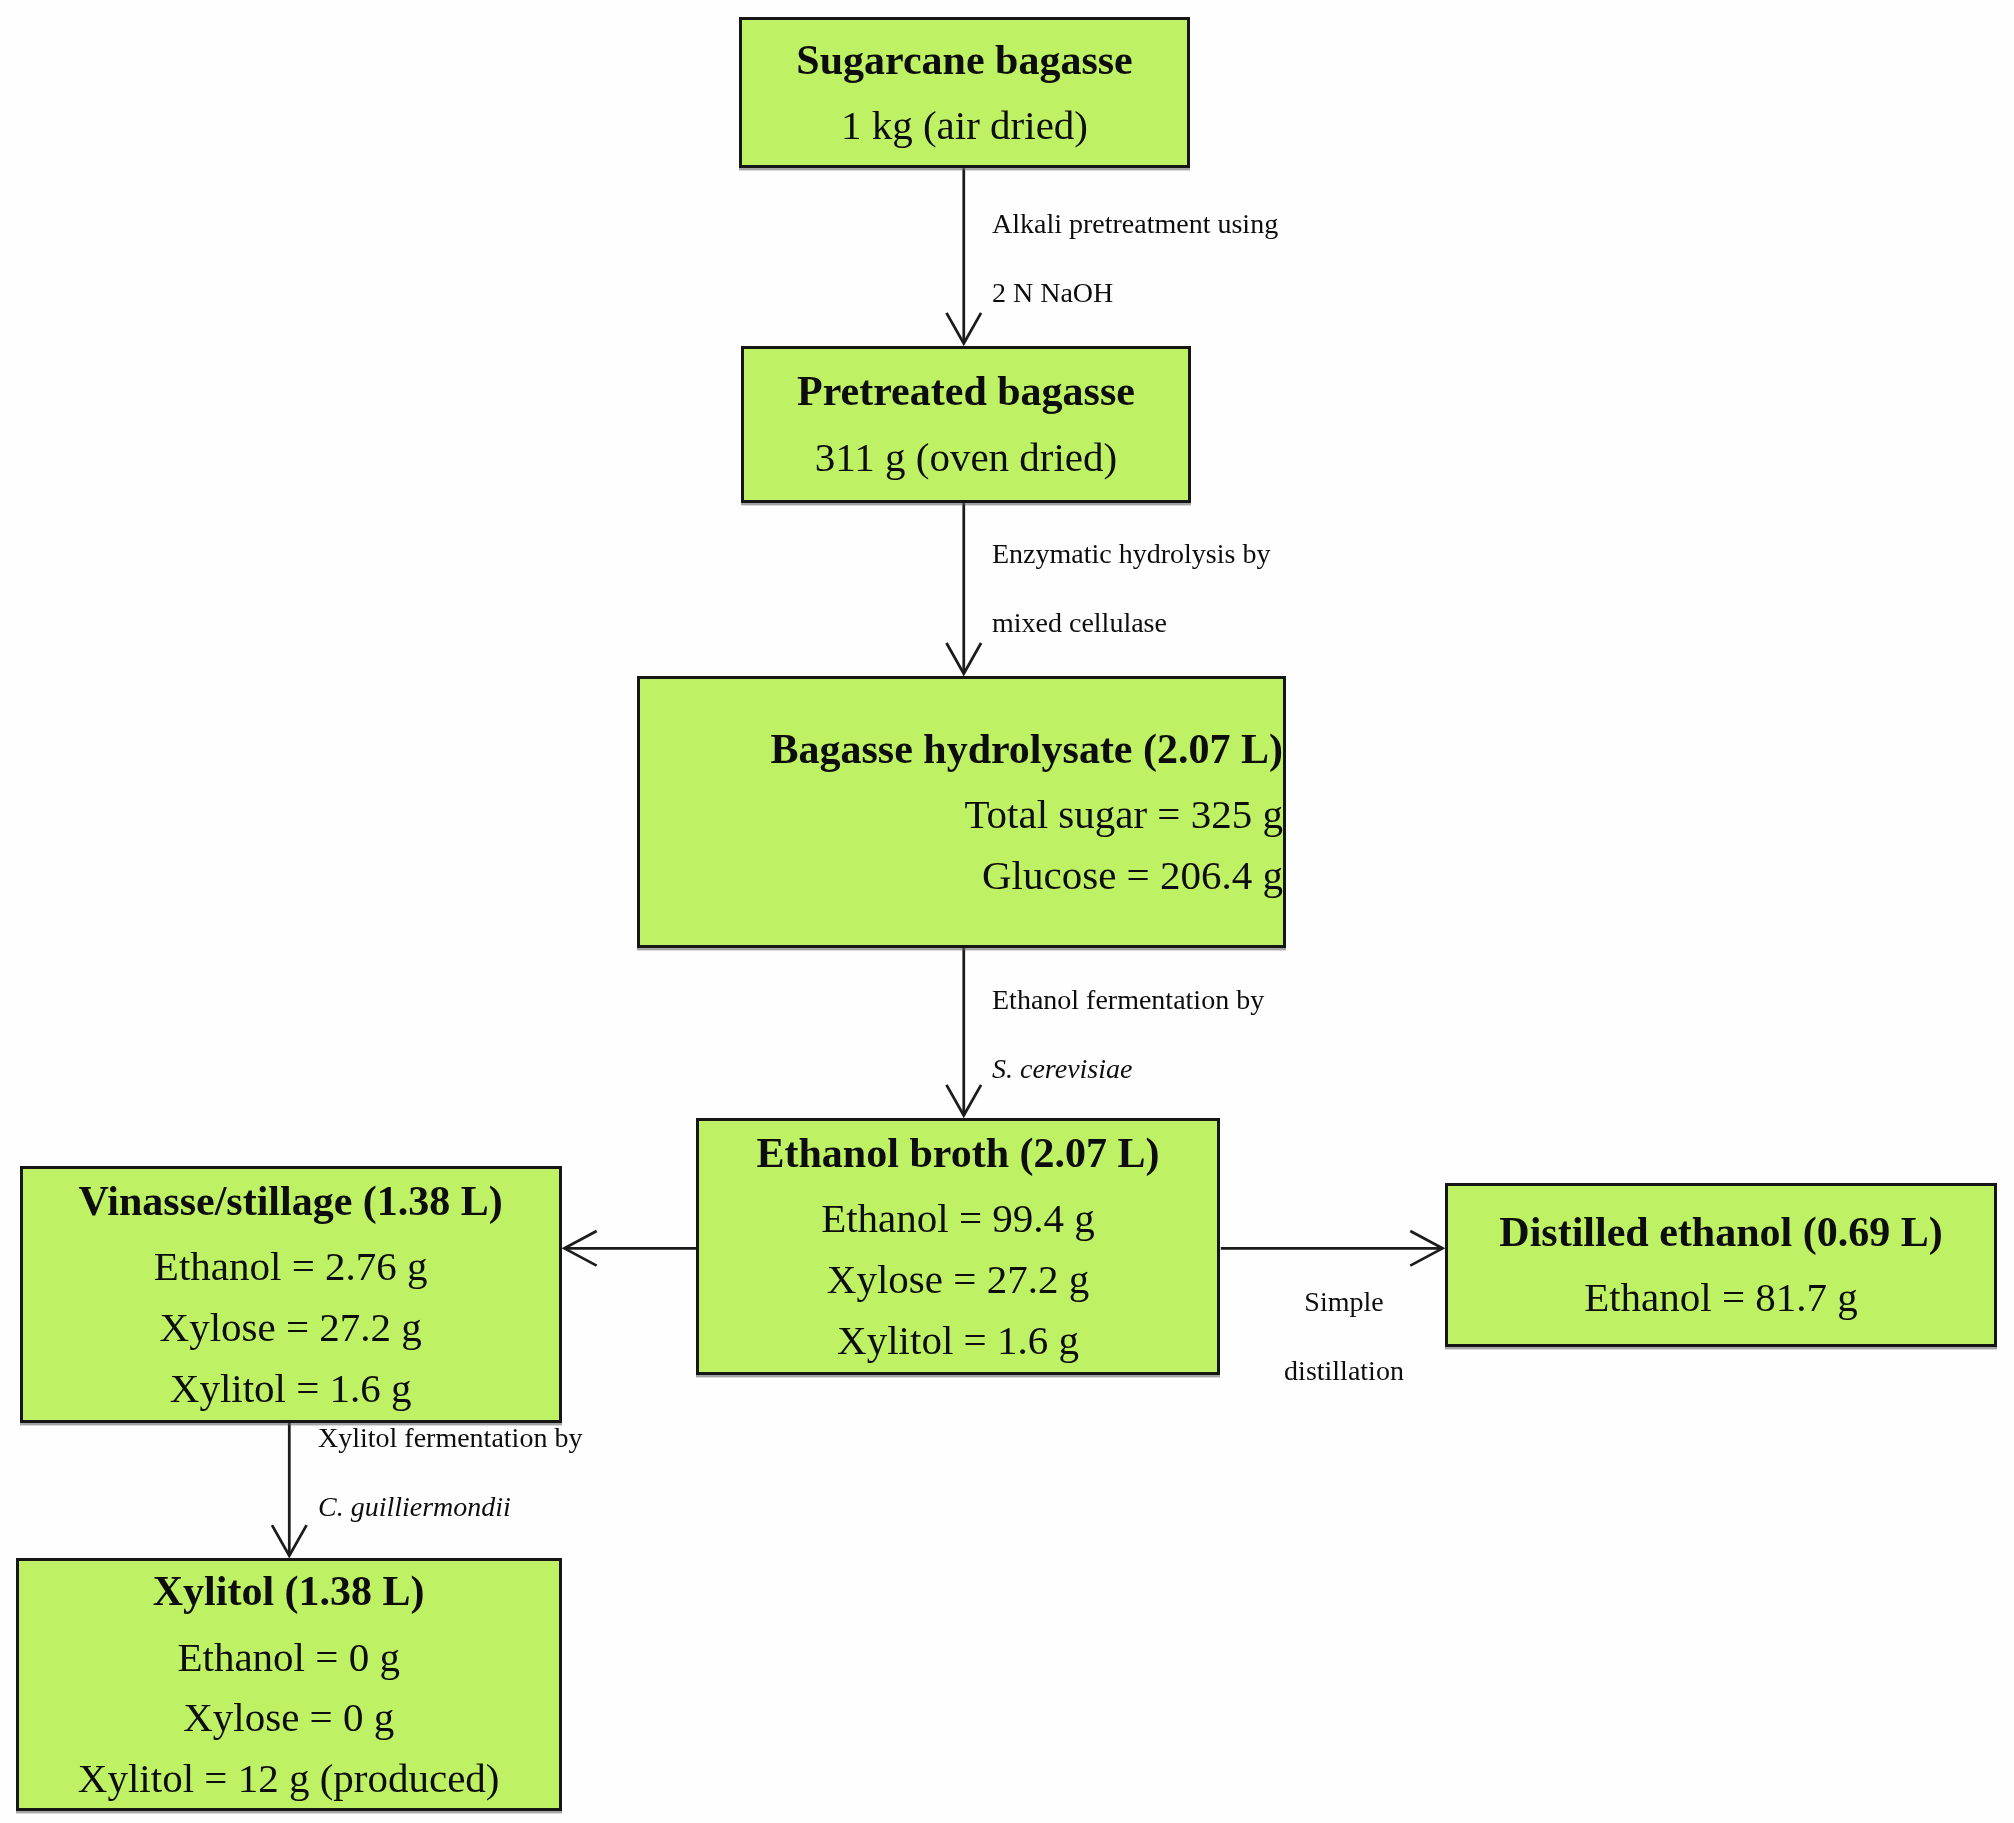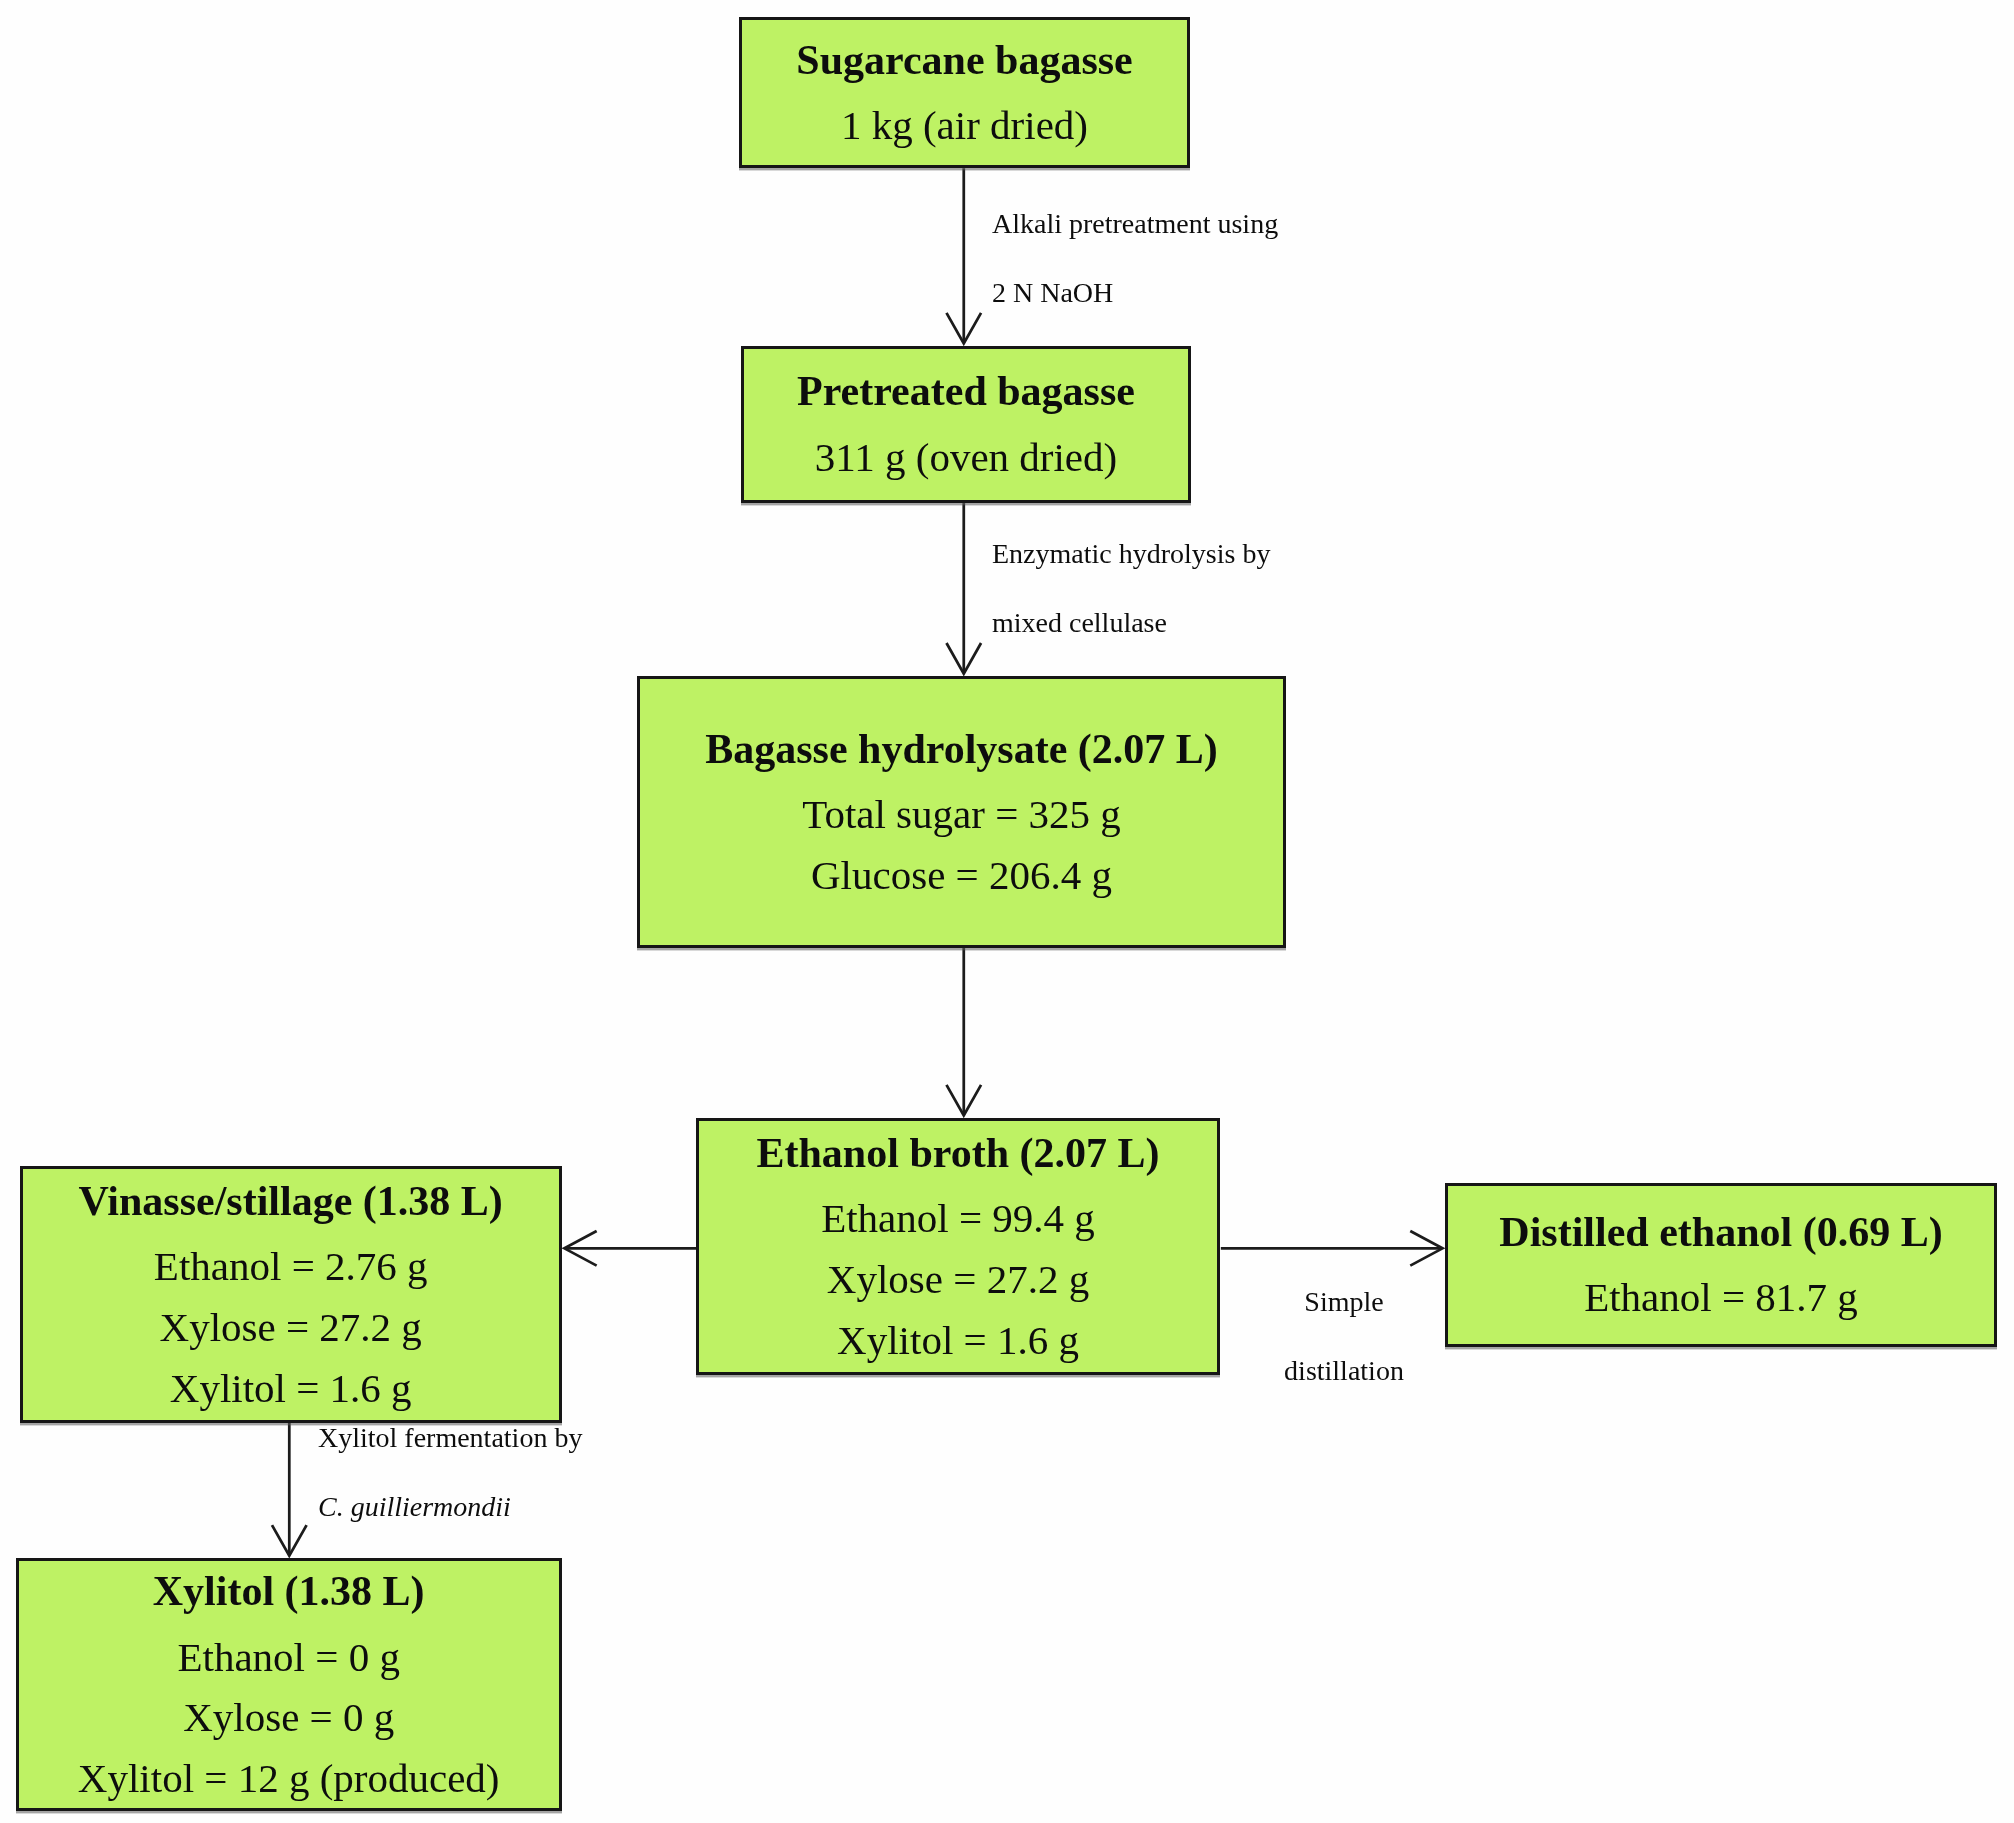--- a/index.html
+++ b/index.html
@@ -52,21 +52,21 @@
     line-height: 69px;
     text-align: left;
   }
   .edge-label .lbl-line { white-space: nowrap; }
   .edge-label.centered { text-align: center; }
   .italic { font-style: italic; }
 
   
   #box-sugarcane   { left: 739px;  top: 17.3px;   width: 451px; height: 151px; }
   #box-pretreated  { left: 741px;  top: 346px;  width: 450px; height: 157px; }
-  #box-hydrolysate { left: 637px;  top: 676px;  width: 649px; height: 272px; }
+  #box-hydrolysate { left: 637px;  top: 676px;  width: 649px; height: 272px; align-items: flex-end; }
   #box-broth       { left: 696px;  top: 1118px; width: 524px; height: 257px; }
   #box-vinasse     { left: 19.7px;   top: 1118px; width: 542px; height: 257px; margin-top: 48px; }
   #box-distilled   { left: 1445px; top: 1183px; width: 552px; height: 164px; }
   #box-xylitol     { left: 15.7px;   top: 1558px; width: 546px; height: 253px; justify-content: space-between; }
 
   
   #label-alkali     { left: 992px; top: 189px; }
   #label-enzymatic  { left: 992px; top: 519px; }
   #label-ethanolf   { left: 992px; top: 965px; }
   #label-distill    { left: 1241px; top: 1267px; width: 206px; }
@@ -143,20 +143,24 @@
   <div class="edge-label" id="label-alkali">
     <div class="lbl-line">Alkali pretreatment using</div>
     <div class="lbl-line">2 N NaOH</div>
   </div>
 
   <div class="edge-label" id="label-enzymatic">
     <div class="lbl-line">Enzymatic hydrolysis by</div>
     <div class="lbl-line">mixed cellulase</div>
   </div>
 
+  <div class="edge-label" id="label-ethanolf">
+    <div class="lbl-line">Ethanol fermentation by</div>
+    <div class="lbl-line italic">S. cerevisiae</div>
+  </div>
 
   <div class="edge-label centered" id="label-distill">
     <div class="lbl-line">Simple</div>
     <div class="lbl-line">distillation</div>
   </div>
 
   <div class="edge-label" id="label-xylitolf">
     <div class="lbl-line">Xylitol fermentation by</div>
     <div class="lbl-line italic">C. guilliermondii</div>
   </div>

